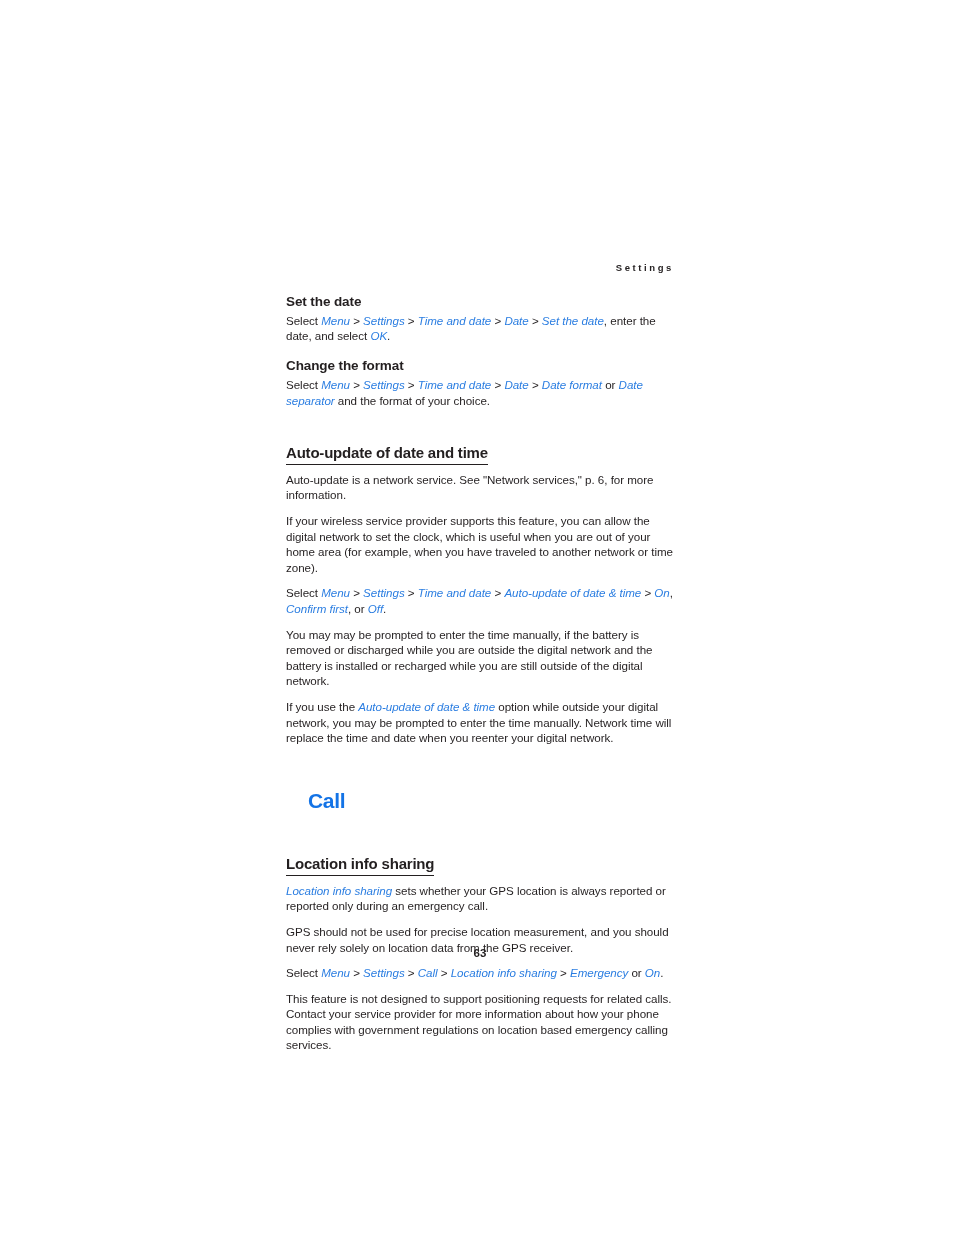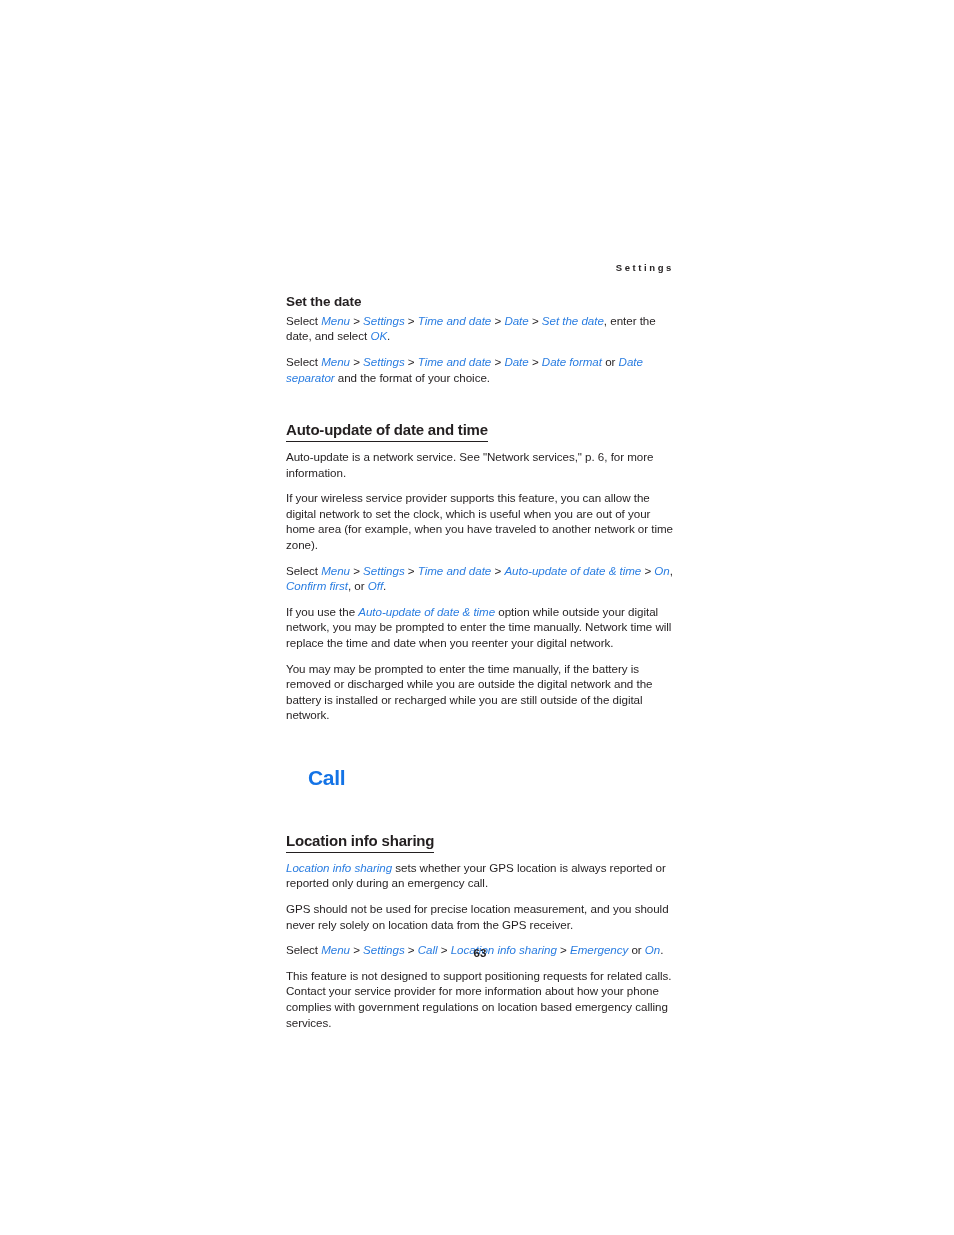--- a/index.html
+++ b/index.html
@@ -114,27 +114,28 @@
 </head>
 <body>
 
 <div class="page">
 
   <div class="running-header">Settings</div>
 
   <div class="column" id="content-column">
       <div class="h-sub">Set the date</div>
       <p class="body"><span>Select </span><span class="ui">Menu</span><span class="sep"> &gt; </span><span class="ui">Settings</span><span class="sep"> &gt; </span><span class="ui">Time and date</span><span class="sep"> &gt; </span><span class="ui">Date</span><span class="sep"> &gt; </span><span class="ui">Set the date</span><span>, enter the date, and select </span><span class="ui">OK</span><span>.</span></p>
+      <div class="h-sub spaced">Change the format</div>
       <p class="body"><span>Select </span><span class="ui">Menu</span><span class="sep"> &gt; </span><span class="ui">Settings</span><span class="sep"> &gt; </span><span class="ui">Time and date</span><span class="sep"> &gt; </span><span class="ui">Date</span><span class="sep"> &gt; </span><span class="ui">Date format</span><span> or </span><span class="ui">Date separator</span><span> and the format of your choice.</span></p>
       <div class="h-section-wrap"><span class="h-section">Auto-update of date and time</span></div>
       <p class="body"><span>Auto-update is a network service. See "Network services," p. 6, for more information.</span></p>
       <p class="body"><span>If your wireless service provider supports this feature, you can allow the digital network to set the clock, which is useful when you are out of your home area (for example, when you have traveled to another network or time zone).</span></p>
       <p class="body"><span>Select </span><span class="ui">Menu</span><span class="sep"> &gt; </span><span class="ui">Settings</span><span class="sep"> &gt; </span><span class="ui">Time and date</span><span class="sep"> &gt; </span><span class="ui">Auto-update of date &amp; time</span><span class="sep"> &gt; </span><span class="ui">On</span><span>, </span><span class="ui">Confirm first</span><span>, or </span><span class="ui">Off</span><span>.</span></p>
+      <p class="body"><span>You may may be prompted to enter the time manually, if the battery is removed or discharged while you are outside the digital network and the battery is installed or recharged while you are still outside of the digital network.</span></p>
       <p class="body"><span>If you use the </span><span class="ui">Auto-update of date &amp; time</span><span> option while outside your digital network, you may be prompted to enter the time manually. Network time will replace the time and date when you reenter your digital network.</span></p>
-      <p class="body"><span>You may may be prompted to enter the time manually, if the battery is removed or discharged while you are outside the digital network and the battery is installed or recharged while you are still outside of the digital network.</span></p>
       <div class="h-chapter">Call</div>
       <div class="h-section-wrap"><span class="h-section">Location info sharing</span></div>
       <p class="body"><span class="ui">Location info sharing</span><span> sets whether your GPS location is always reported or reported only during an emergency call.</span></p>
       <p class="body"><span>GPS should not be used for precise location measurement, and you should never rely solely on location data from the GPS receiver.</span></p>
       <p class="body"><span>Select </span><span class="ui">Menu</span><span class="sep"> &gt; </span><span class="ui">Settings</span><span class="sep"> &gt; </span><span class="ui">Call</span><span class="sep"> &gt; </span><span class="ui">Location info sharing</span><span class="sep"> &gt; </span><span class="ui">Emergency</span><span> or </span><span class="ui">On</span><span>.</span></p>
       <p class="body"><span>This feature is not designed to support positioning requests for related calls. Contact your service provider for more information about how your phone complies with government regulations on location based emergency calling services.</span></p>
     </div>
 
   <div class="folio">63</div>
 

